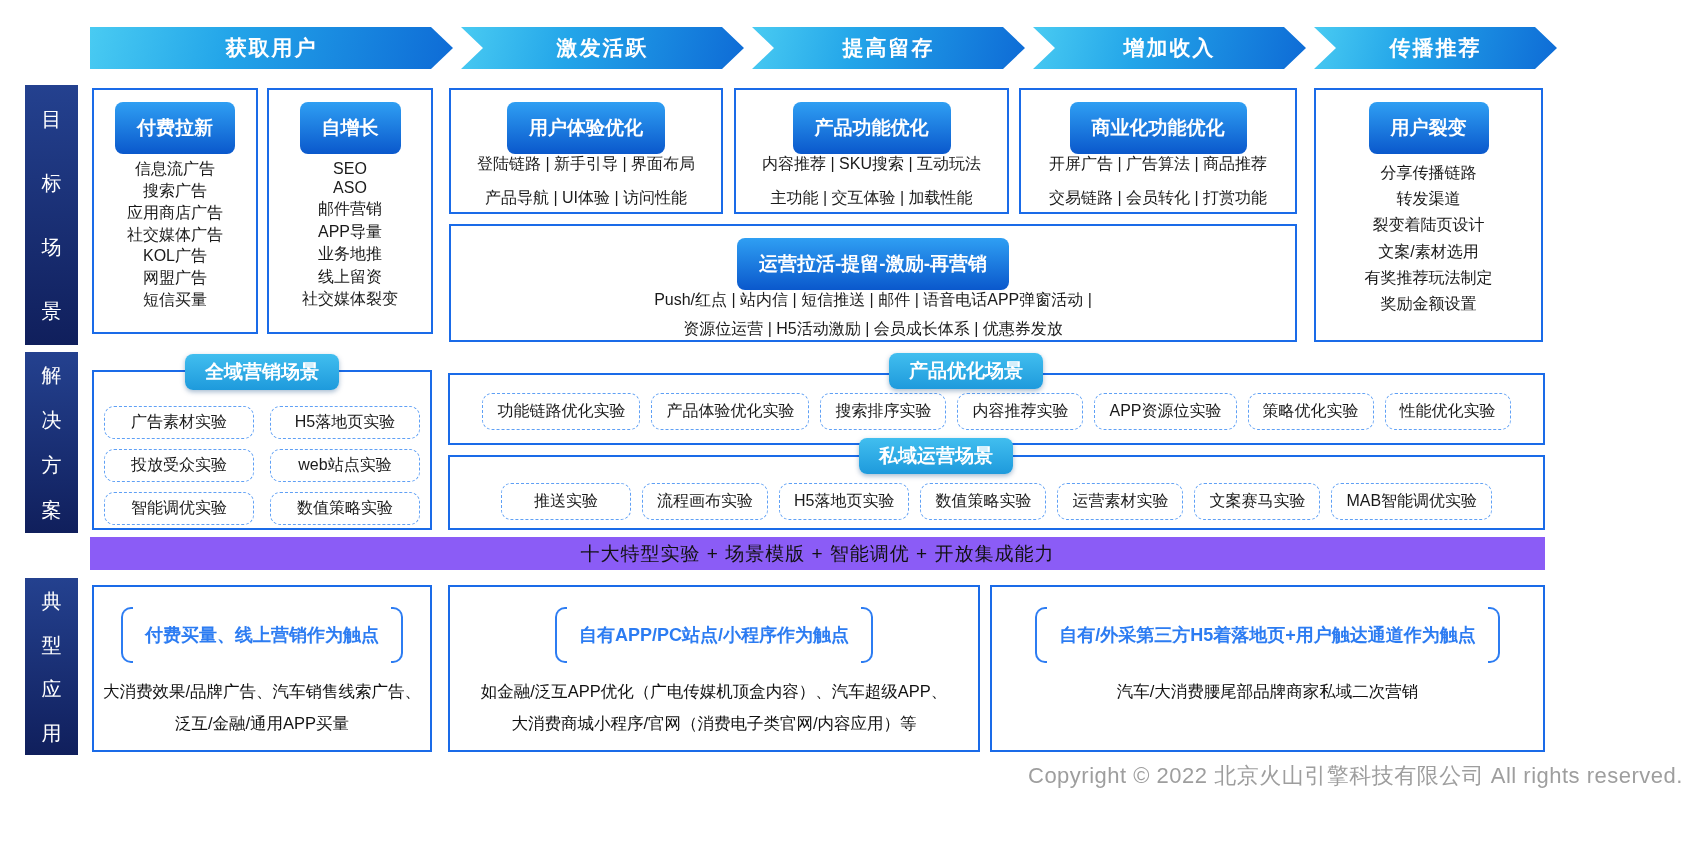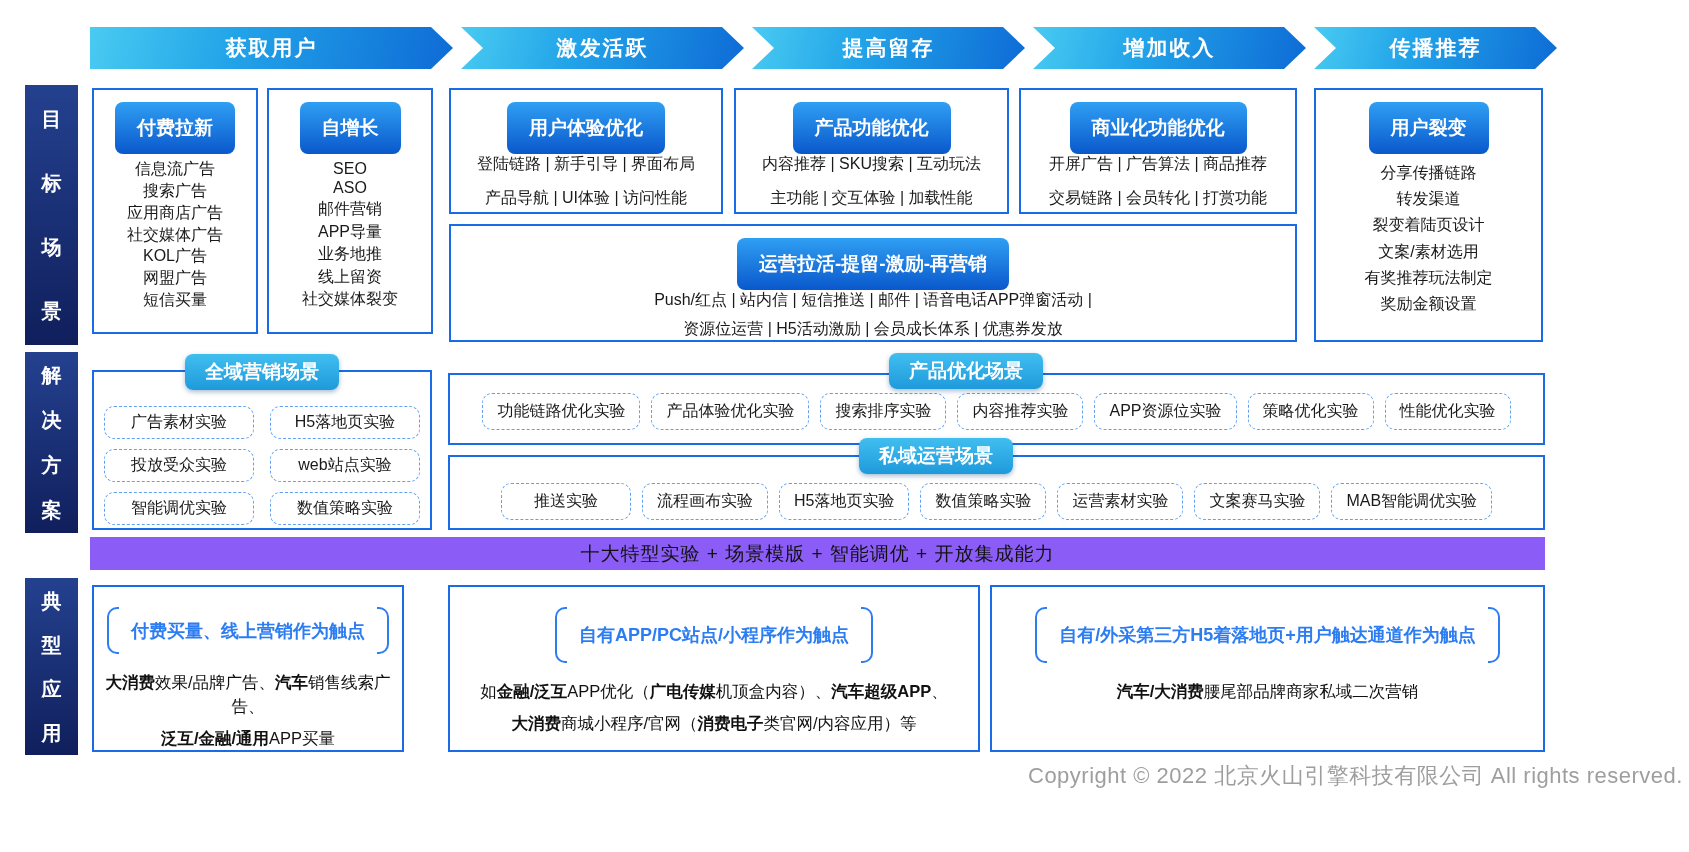--- a/index.html
+++ b/index.html
@@ -10,21 +10,21 @@
   .arrows{position:absolute;left:90px;top:27px;height:42px;display:flex;gap:8px}
   .arrow{position:relative;height:42px;display:flex;align-items:center;justify-content:center;
     background:linear-gradient(105deg,#49CBF2 0%,#23A5E9 38%,#0E6BD6 100%);
     clip-path:polygon(0 0,calc(100% - 22px) 0,100% 50%,calc(100% - 22px) 100%,0 100%,22px 50%);
     color:#fff;font-size:21px;font-weight:bold;letter-spacing:2px}
   .arrow.first{clip-path:polygon(0 0,calc(100% - 22px) 0,100% 50%,calc(100% - 22px) 100%,0 100%)}
 
   
   .side{position:absolute;left:25px;width:53px;background:linear-gradient(180deg,#24418F,#101F5C);
     display:flex;align-items:center;justify-content:center}
-  .sidev{color:#fff;font-size:20px;font-weight:bold;width:22px;text-align:center;word-break:break-all;line-height:var(--lh)}
+  .sidev{color:#fff;font-size:20px;font-weight:normal;width:22px;text-align:center;word-break:break-all;line-height:var(--lh)}
 
   
   .obox{position:absolute;background:#fff;border:2px solid #1A6BE8;display:flex;flex-direction:column;align-items:center;z-index:1}
   .pillhead{background:linear-gradient(180deg,#2F9FF3,#0A58CC);color:#fff;font-size:19px;font-weight:bold;
     border-radius:8px;padding:13px 22px;margin-top:12px;white-space:nowrap}
   .itemlist{display:flex;flex-direction:column;align-items:center;justify-content:space-evenly;flex:1;width:100%;
     padding:4px 0 20px 0;font-size:16px;color:#1a1a1a}
   .lines{display:flex;flex-direction:column;gap:13px;align-items:center;justify-content:center;flex:1;
     font-size:16px;color:#1a1a1a;padding-bottom:6px}
 
@@ -43,21 +43,21 @@
   
   .appcard{position:absolute;top:585px;height:167px;background:#fff;border:2px solid #1A6BE8;
     display:flex;flex-direction:column;align-items:center;z-index:1}
   .bracket-row{display:flex;align-items:stretch;gap:12px;height:56px;margin-top:20px}
   .brk{width:12px;border:2.5px solid #2C7CF2}
   .brk.l{border-right:none;border-radius:10px 0 0 10px}
   .brk.r{border-left:none;border-radius:0 10px 10px 0}
   .brktitle{color:#2C7CF2;font-size:18px;font-weight:bold;align-self:center;white-space:nowrap}
   .appbody{margin-top:16px;display:flex;flex-direction:column;gap:8px;align-items:center}
   .appline{font-size:16.5px;color:#111;text-align:center;line-height:24px}
-  .appline b{font-weight:bold}
+  .appline b{font-weight:normal}
 
   .footer{position:absolute;left:1028px;top:761px;font-size:22px;color:#9E9E9E;letter-spacing:.5px}
 </style>
 </head>
 <body>
 
 <div class="canvas">
 
   <div class="arrows">
     <div class="arrow first" style="width:363px">
@@ -190,21 +190,21 @@
       <div class="dpill">数值策略实验</div>
       <div class="dpill">运营素材实验</div>
       <div class="dpill">文案赛马实验</div>
       <div class="dpill">MAB智能调优实验</div>
     </div>
   </div>
   <div class="cyanhead" style="left:936px;top:438px">私域运营场景</div>
 
   <div class="banner">十大特型实验 + 场景模版 + 智能调优 + 开放集成能力</div>
 
-  <div class="appcard" style="left:92px;width:312px">
+  <div class="appcard" style="left:92px;width:340px">
     <div class="bracket-row">
       <div class="brk l"></div>
       <div class="brktitle">付费买量、线上营销作为触点</div>
       <div class="brk r"></div>
     </div>
     <div class="appbody">
       <div class="appline"><b>大消费</b><span>效果/品牌广告、</span><b>汽车</b><span>销售线索广告、</span></div>
       <div class="appline"><b>泛互/金融/通用</b><span>APP买量</span></div>
     </div>
   </div>

